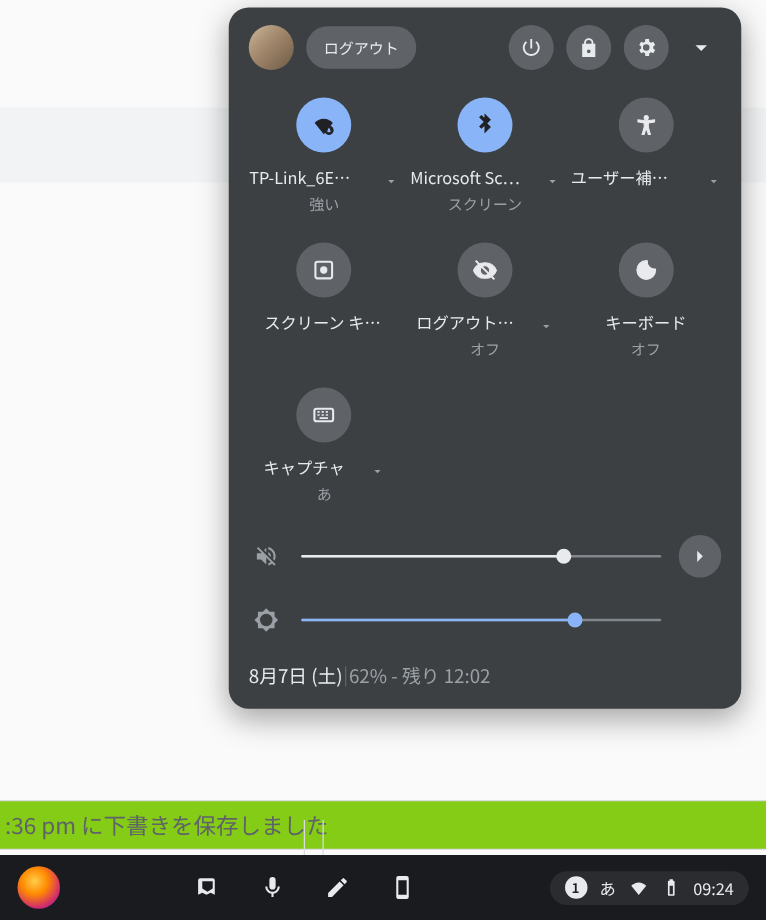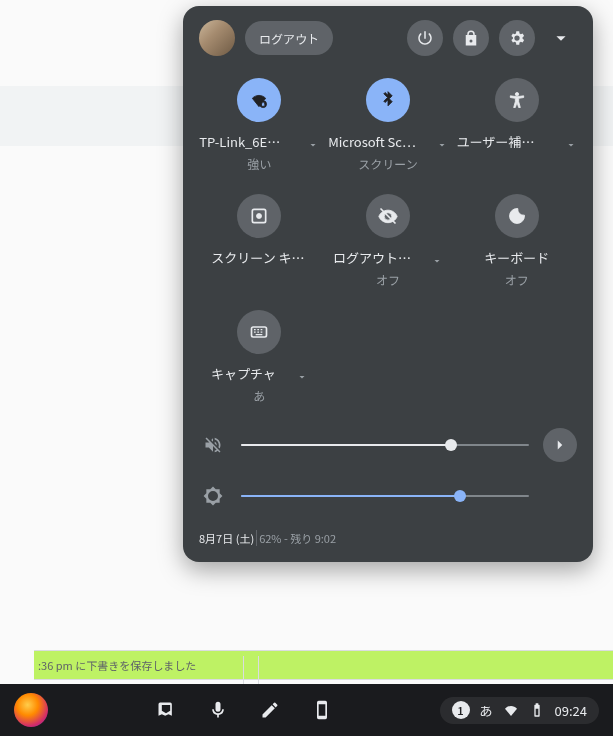--- a/index.html
+++ b/index.html
@@ -18,24 +18,23 @@
     position:relative;
     overflow:hidden;
     font-size:13px;
   }
   .bg-band{
     position:absolute;top:86px;left:0;right:0;height:60px;
     background:#f1f3f4;
   }
   .bg-save{
     position:absolute;bottom:56px;left:0;right:0;
-    padding:6px 4px;font-size:11px;color:#5f6368;
+    padding:6px 4px;font-size:18px;color:#5f6368;
     border-top:1px solid #dadce0;border-bottom:1px solid #dadce0;
-    background:#bef264;
-    margin-left:34px;
+    background:#84cc16;
   }
   .bg-col-split{
     position:absolute;bottom:20px;left:243px;width:16px;height:60px;
     border-left:1px solid #dadce0;border-right:1px solid #dadce0;
   }
 
   
   .panel{
     position:absolute;
     top:6px;right:20px;
@@ -140,21 +139,21 @@
   .slider-bri .slider-knob{background:var(--accent-blue);}
   .slider-next{
     width:34px;height:34px;border-radius:50%;background:var(--tile-off);
     display:flex;align-items:center;justify-content:center;cursor:pointer;flex:none;
   }
   .slider-next svg{width:18px;height:18px;fill:var(--text-primary);}
 
   
   .bottom-row{
     margin-top:20px;display:flex;align-items:center;gap:2px;
-    font-size:11px;
+    font-size:15px;
   }
   .date{color:var(--text-primary);}
   .vline{width:1px;height:16px;background:#5f6368;}
   .battery-text{color:var(--text-secondary);}
 
   
   .shelf{
     position:absolute;bottom:0;left:0;right:0;height:52px;
     background:var(--shelf-bg);
     display:flex;align-items:center;
@@ -349,21 +348,21 @@
         <div class="slider-fill" id="bri-fill" style="width: 76%;"></div>
         <div class="slider-knob" id="bri-knob" style="left: 76%;"></div>
       </div>
       <div style="width:34px"></div>
     </div>
   </div>
 
   <div class="bottom-row">
     <span class="date">8月7日 (土)</span>
     <span class="vline"></span>
-    <span class="battery-text">62% - 残り 9:02</span>
+    <span class="battery-text">62% - 残り 12:02</span>
   </div>
 </div>
 
 <div class="shelf">
   <div class="shelf-left">
     <div class="ff-icon"></div>
   </div>
   <div class="shelf-center">
     <div class="shelf-ic">
       <svg viewBox="0 0 24 24">

